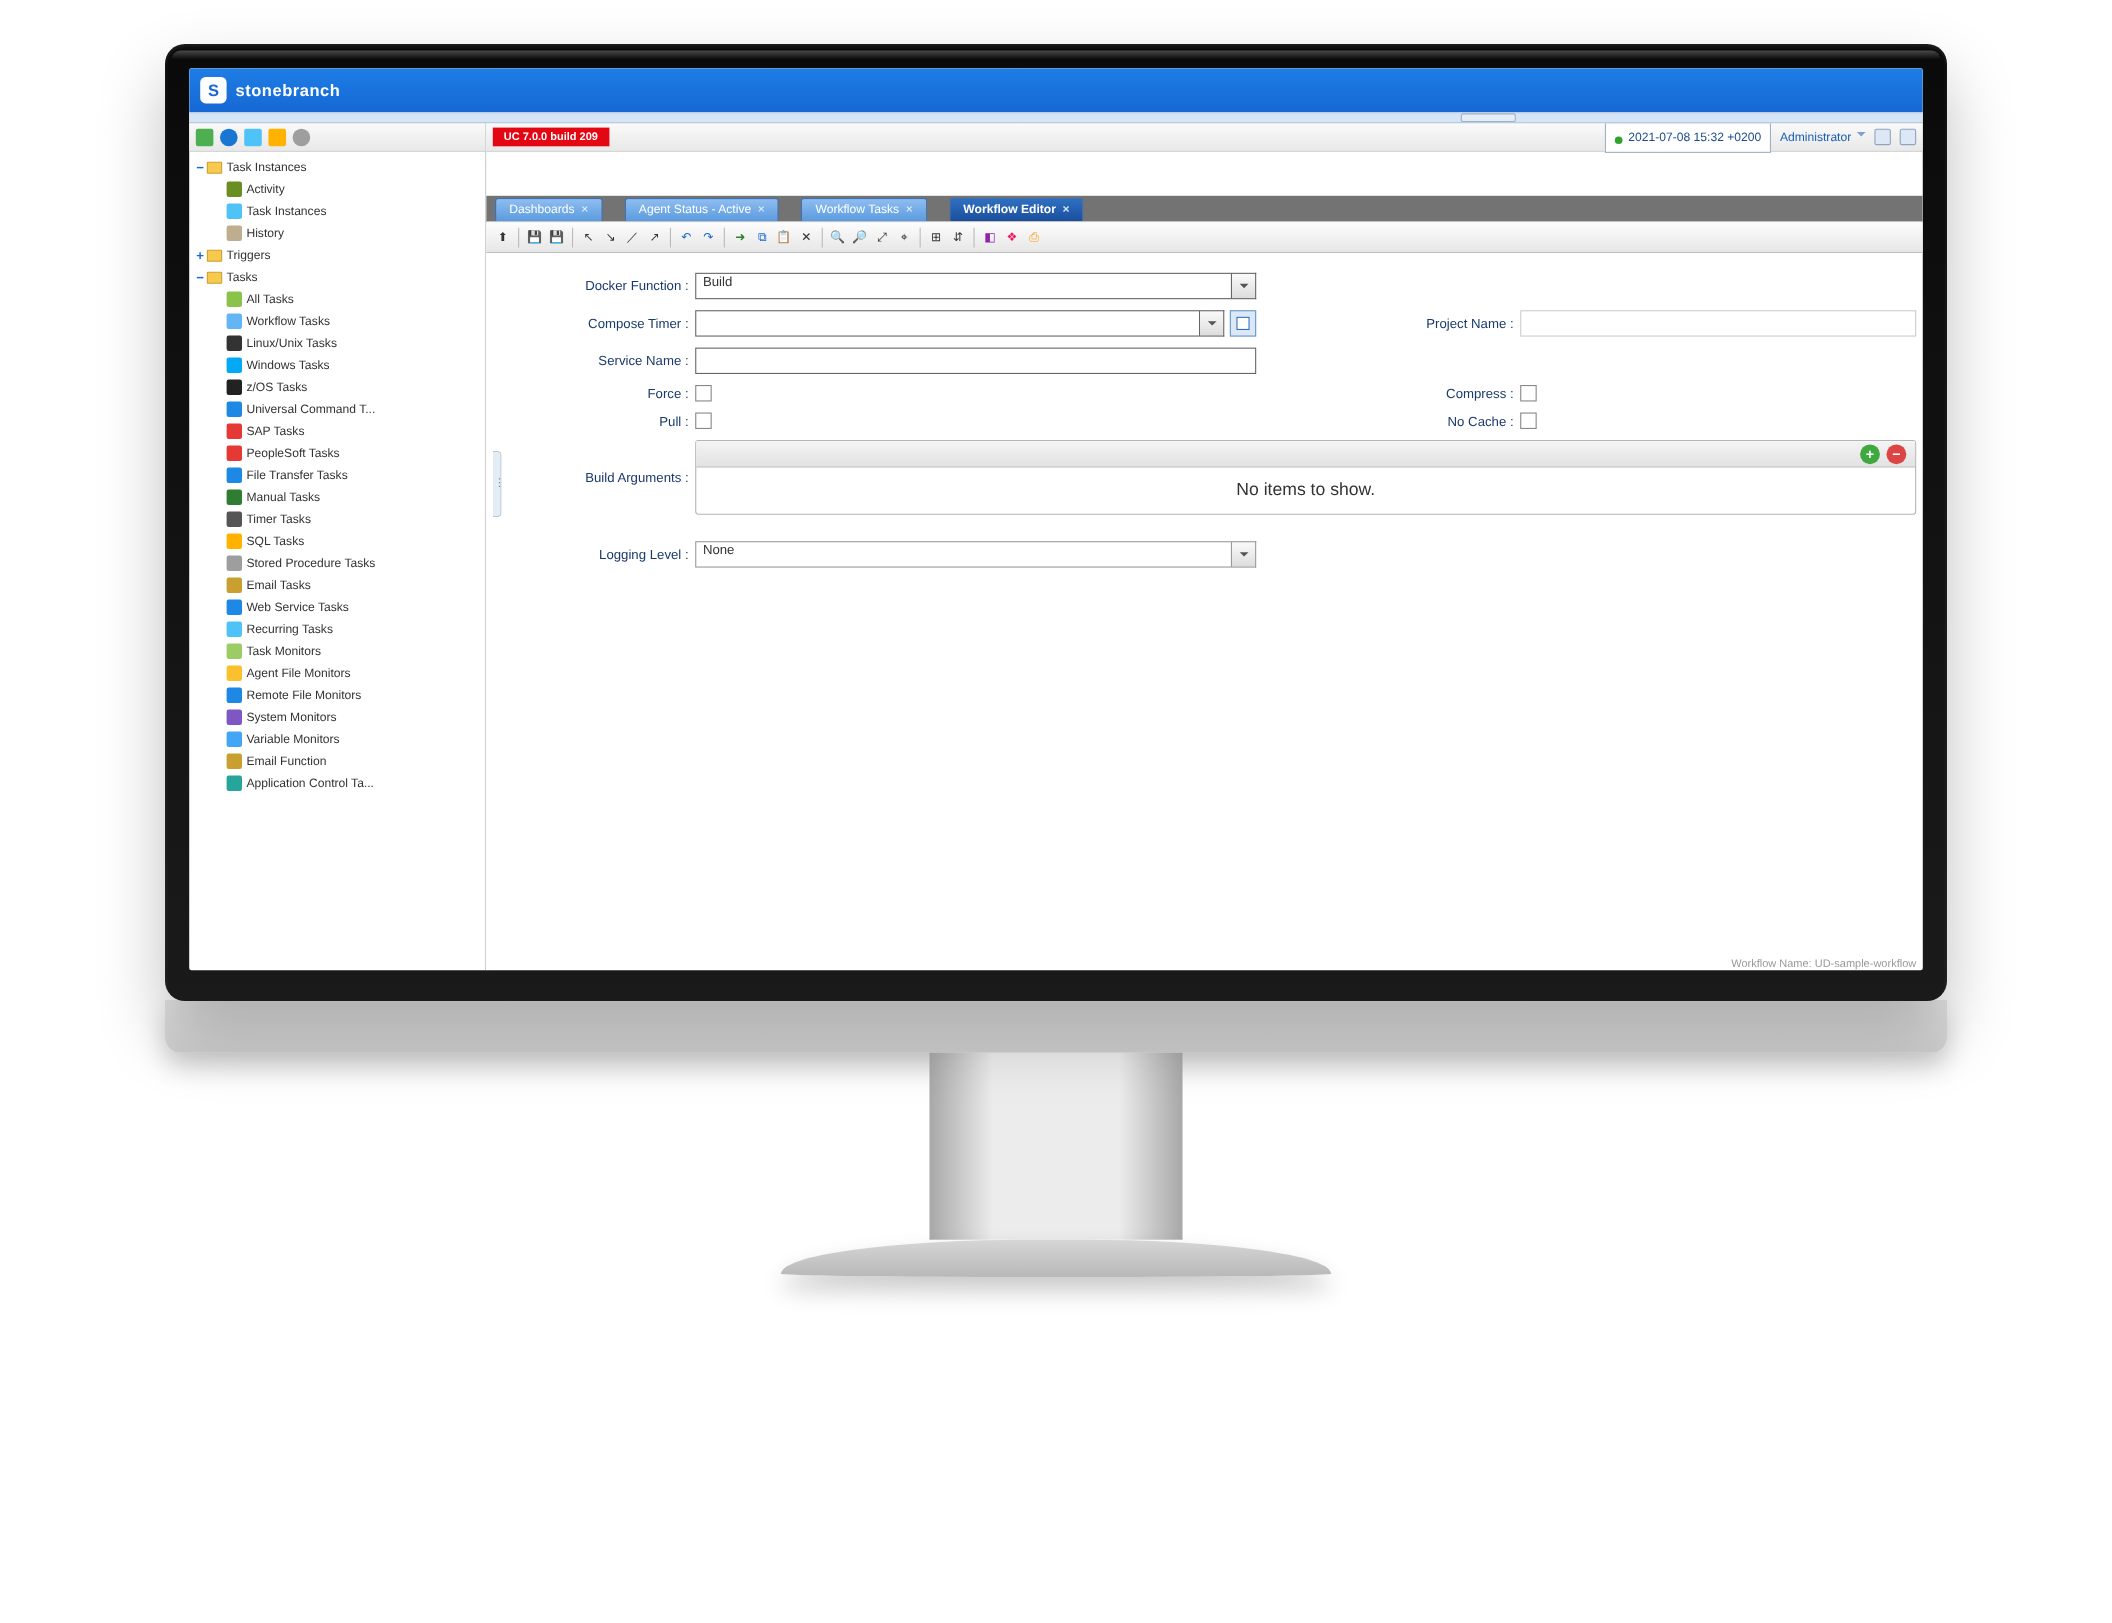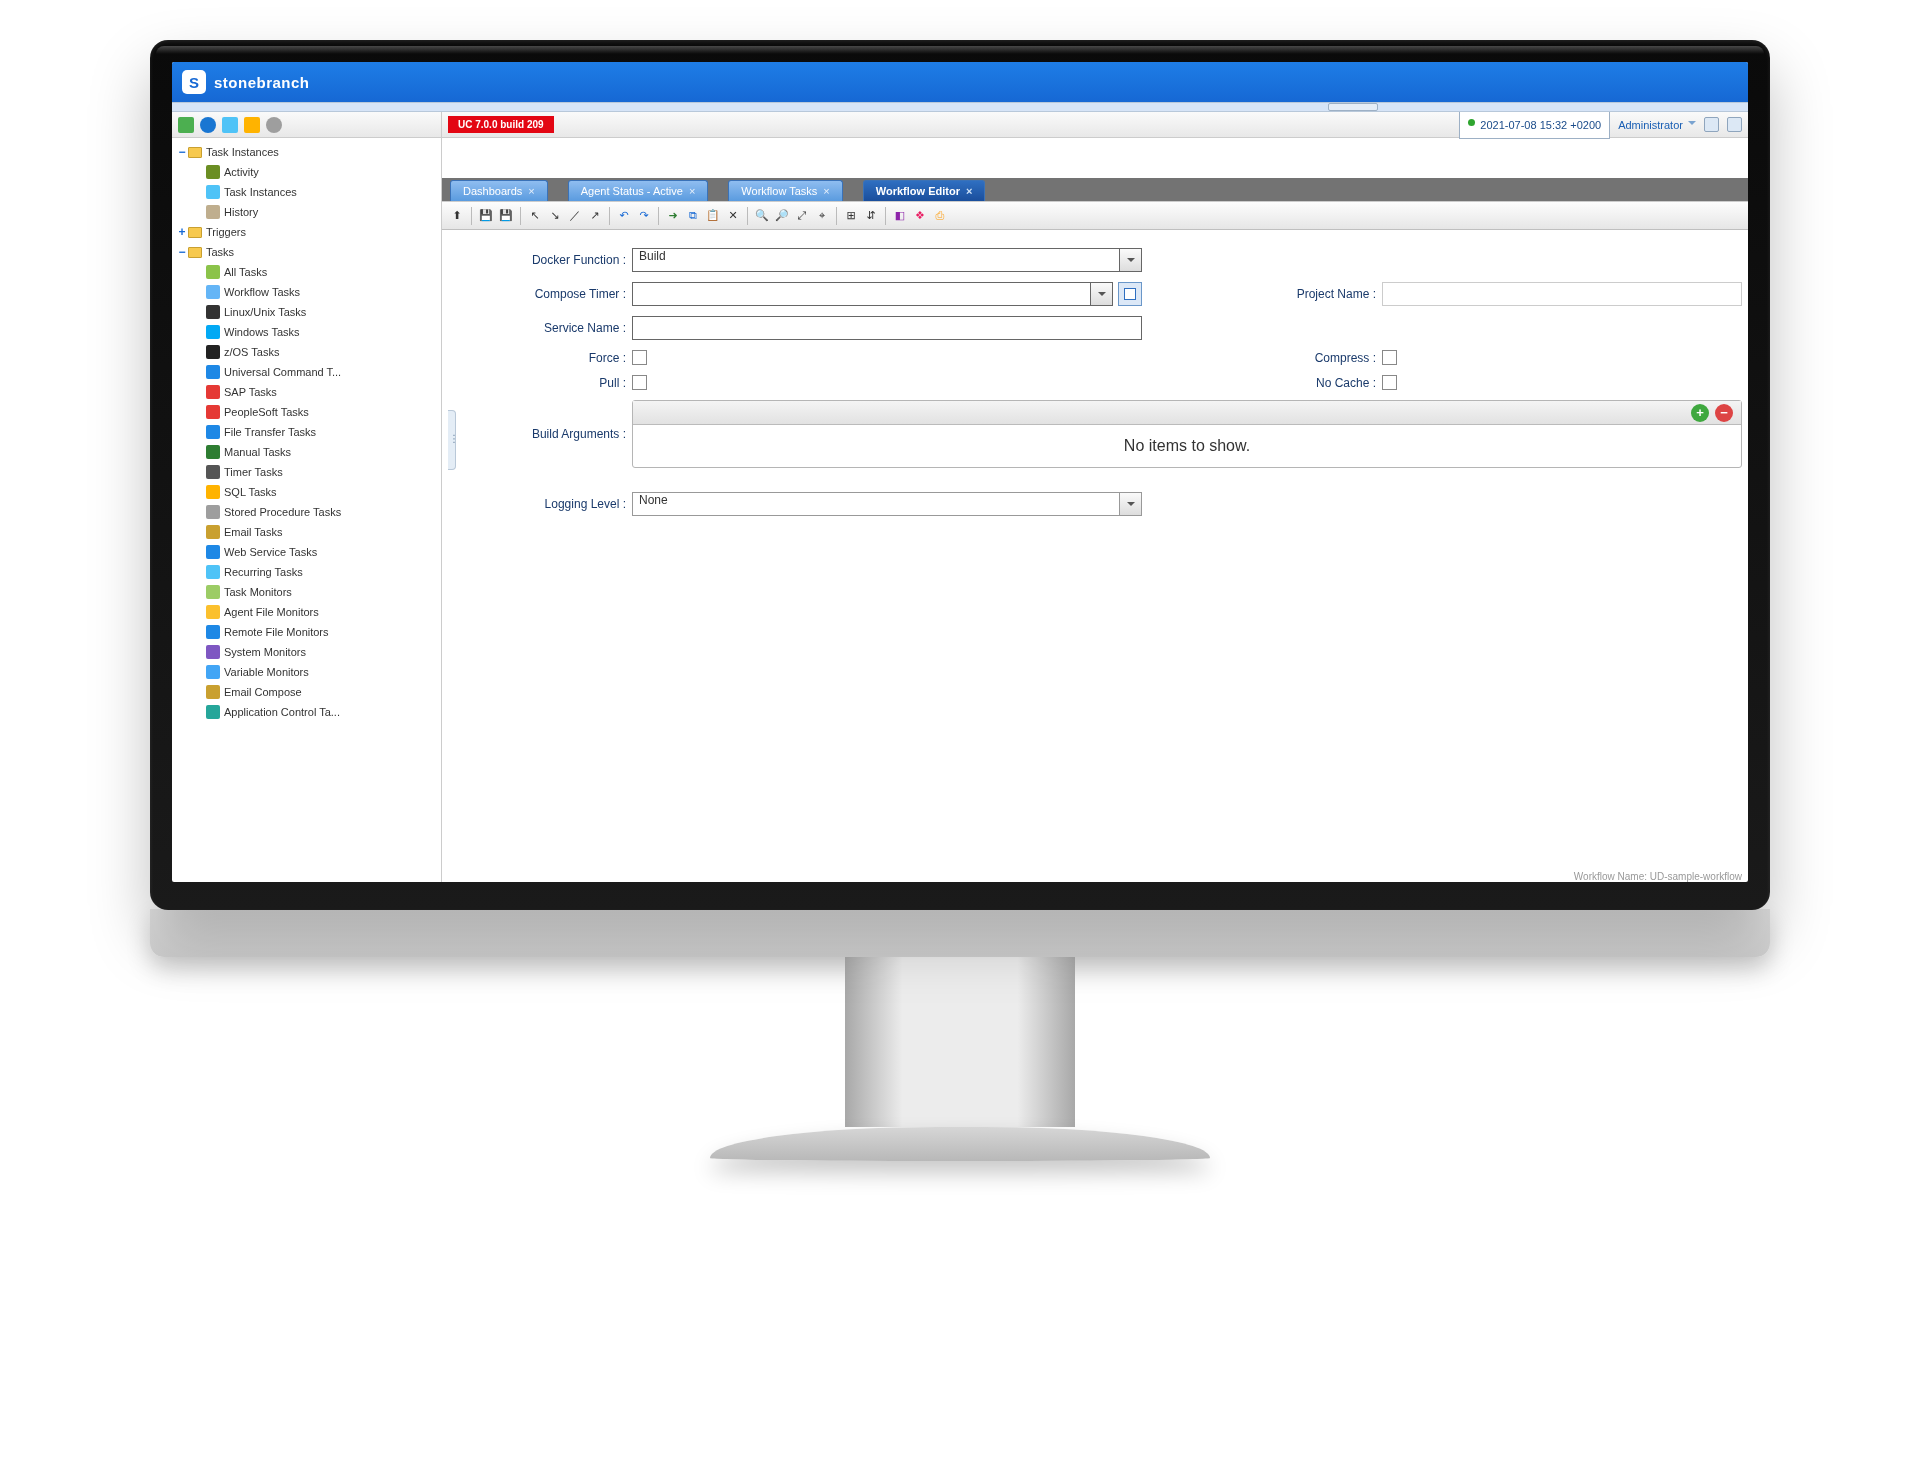--- a/index.html
+++ b/index.html
@@ -21,21 +21,21 @@
 .tree-row { display:flex; align-items:center; padding:0 4px; white-space:nowrap; cursor:pointer;}
 .twist{width:12px;text-align:center;color:#1668d4;font-weight:bold;font-size:12px;}
 .twist.none{color:transparent;}
 .fld{width:14px;height:11px;background:#f7c94e;border:1px solid #c9a030;border-radius:1px;margin-right:4px;display:inline-block;}
 .leaf-ic{width:14px;height:14px;margin-right:4px;border-radius:2px;display:inline-block;flex-shrink:0;}
 .lvl1{padding-left:4px;} .lvl2{padding-left:22px;}
 .right-col{flex:1;display:flex;flex-direction:column;overflow:hidden;}
 .top-row{height:26px;background:linear-gradient(#fafafa,#e8e8e8);border-bottom:1px solid #ccc;display:flex;align-items:center;justify-content:space-between;padding:0 6px;}
 .build-badge{background:#e30613;color:#fff;font-size:10px;padding:3px 10px;font-weight:bold;}
 .top-right{display:flex;align-items:center;gap:8px;font-size:11px;color:#1a4b8a;}
-.ts-box{border:1px solid #9db0c5;background:#fff;padding:7px 8px;display:flex;align-items:flex-start;gap:5px;}
+.ts-box{border:1px solid #9db0c5;background:#fff;padding:7px 8px;display:flex;align-items:flex-end;gap:5px;}
 .ts-dot{width:7px;height:7px;background:#2fa52f;border-radius:50%;}
 .admin-link{color:#1a5fb4;cursor:pointer;}
 .caret-down{display:inline-block;border:4px solid transparent;border-top-color:#7aa3d0;margin-left:2px;}
 .hdr-ic{width:15px;height:15px;border:1px solid #8fa5bd;background:#dce8f5;border-radius:2px;}
 .tabs-row{height:24px;background:#737373;border-bottom:1px solid #ccc;display:flex;align-items:flex-end;gap:20px;padding:0 8px;margin-top:40px;}
 .tab{display:flex;align-items:center;gap:6px;padding:4px 12px;font-size:11px;color:#fff;border-radius:3px 3px 0 0;cursor:pointer;border:1px solid #3a72b8;border-bottom:none;}
 .tab.inactive{background:linear-gradient(#8fbdf0,#5a9bdf);} .tab.active{background:linear-gradient(#2f6fc1,#1a4e9c);font-weight:bold;}
 .tab-x{font-size:11px;color:#cfe2f7;cursor:pointer;}
 .tab.inactive .tab-x{color:#e8f1fb;}
 .toolbar{height:28px;background:linear-gradient(#fdfdfd,#e6e6e6);border-bottom:1px solid #bfbfbf;display:flex;align-items:center;gap:2px;padding:0 6px;}
@@ -229,21 +229,21 @@
                   <span>System Monitors</span>
                 </div>
                 <div class="tree-row lvl2">
                   <span class="twist none">·</span>
                   <span class="leaf-ic" style="background:#42a5f5;"></span>
                   <span>Variable Monitors</span>
                 </div>
                 <div class="tree-row lvl2">
                   <span class="twist none">·</span>
                   <span class="leaf-ic" style="background:#c9a030;"></span>
-                  <span>Email Compose</span>
+                  <span>Email Function</span>
                 </div>
                 <div class="tree-row lvl2">
                   <span class="twist none">·</span>
                   <span class="leaf-ic" style="background:#26a69a;"></span>
                   <span>Application Control Ta...</span>
                 </div>
               </div>
         </div>
       </div>
 

